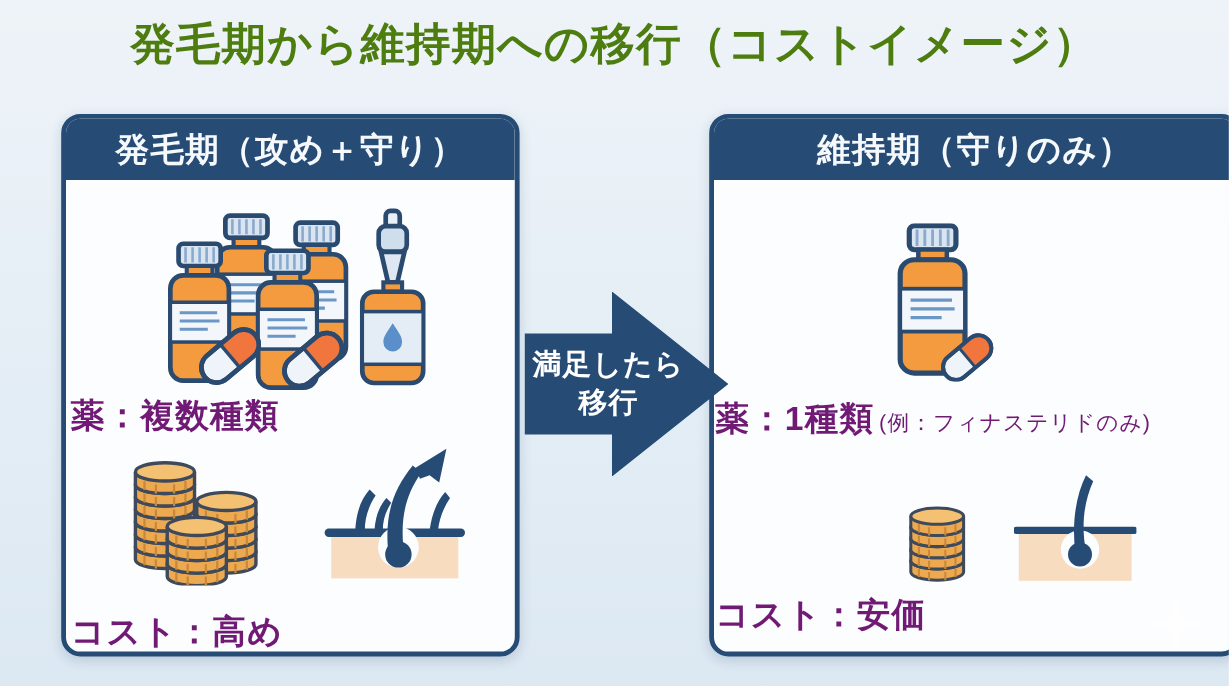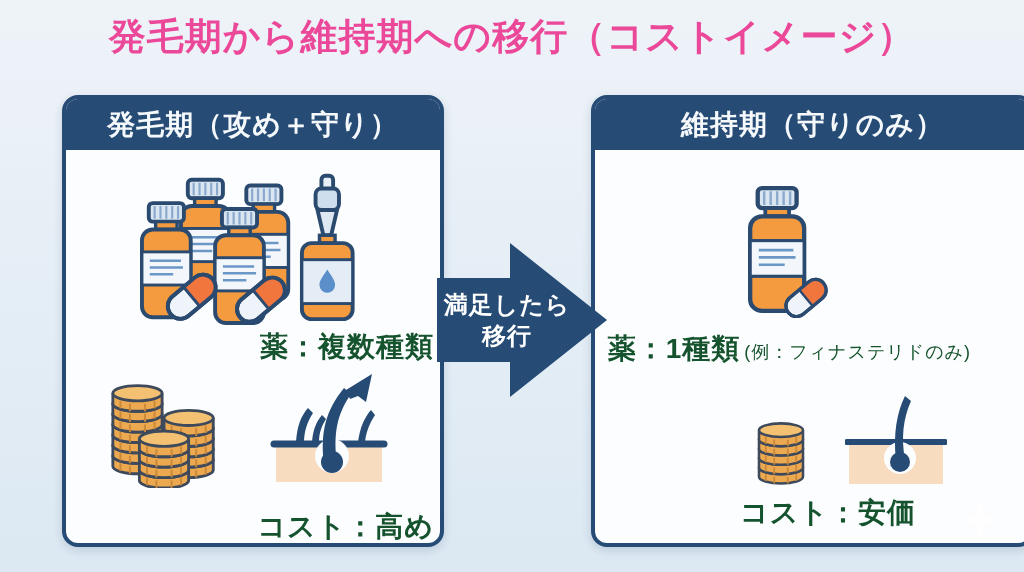--- a/index.html
+++ b/index.html
@@ -4,35 +4,35 @@
 <style>
   html,body{margin:0;padding:0;}
   body{
     width:1024px;height:572px;position:relative;overflow:hidden;
     font-family:"Liberation Sans","DejaVu Sans",sans-serif;
     background:linear-gradient(180deg,#eef3f8 0%,#e3edf5 60%,#dce8f2 100%);
   }
   .abs{position:absolute;}
   .title{
     left:0;top:12px;width:1024px;text-align:center;
-    font-size:37px;font-weight:800;color:#ec4899;letter-spacing:1px;
+    font-size:37px;font-weight:800;color:#4d7c0f;letter-spacing:1px;
   }
   .panel{
     top:95px;width:382px;height:452px;box-sizing:border-box;
     background:#fcfdfe;border:4px solid #264b75;border-radius:16px;
     overflow:hidden;box-shadow:0 3px 10px rgba(40,70,110,.18);
   }
-  .panel.left{left:62px;}
+  .panel.left{left:51px;}
   .panel.right{left:591px;width:443px;}
   .panel-header{
     height:51px;background:#264b75;display:flex;align-items:center;justify-content:center;
     color:#f6f9fc;font-size:28px;font-weight:700;letter-spacing:1px;
   }
   .label{
-    font-weight:700;color:#14532d;text-align:right;font-size:28px;letter-spacing:1px;
+    font-weight:700;color:#701a75;text-align:left;font-size:28px;letter-spacing:1px;
   }
   .label .note{font-size:18px;font-weight:400;margin-left:4px;}
   .arrow{
     left:437px;top:243px;width:173px;height:154px;background:#264b75;
     clip-path:polygon(0 35px,73px 35px,73px 0,170px 77px,73px 154px,73px 119px,0 119px);
     display:flex;align-items:center;
   }
   .arrow-text{
     width:140px;display:flex;flex-direction:column;align-items:center;justify-content:center;
     color:#ffffff;font-size:24px;font-weight:700;line-height:1.3;letter-spacing:1px;

